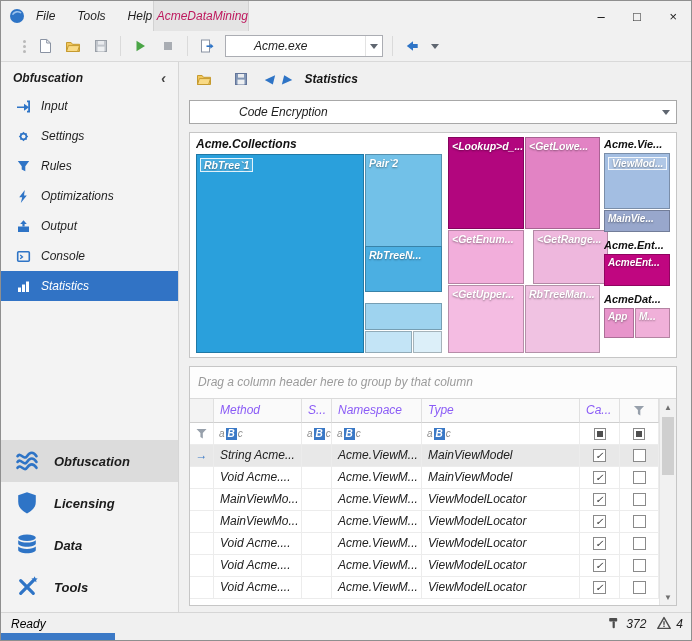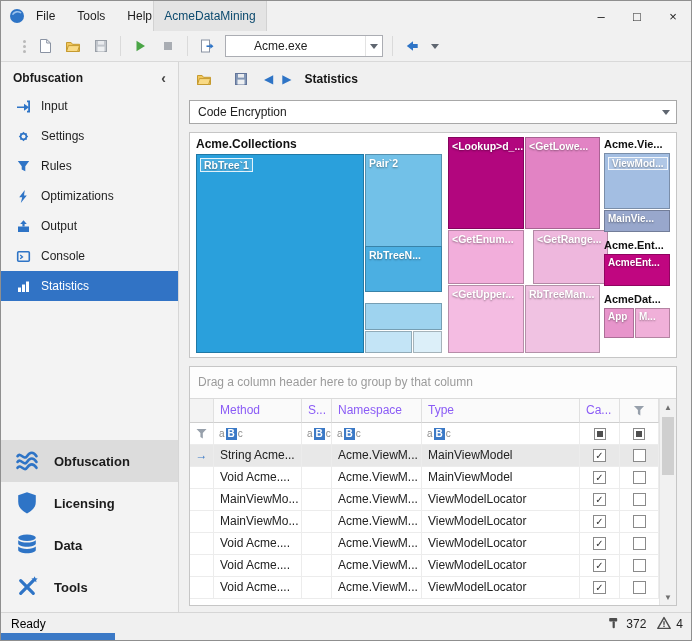--- a/index.html
+++ b/index.html
@@ -1,23 +1,23 @@
 <!DOCTYPE html>
 <html><head>
 <meta charset="utf-8">
 <style>
   *{margin:0;padding:0;box-sizing:border-box;font-family:"Liberation Sans",sans-serif;}
   html,body{width:692px;height:641px;background:#fff;}
-  .window{position:relative;width:692px;height:641px;background:#f0f0f0;border:1px solid #8f8f8f;overflow:hidden;font-size:12px;color:#1e1e1e;}
+  .window{position:relative;width:692px;height:641px;background:#f0f0f0;border:1px solid #8f8f8f;overflow:hidden;font-size:12px;color:#1e1e1e;font-style:italic;}
 
   
   .titlebar{position:absolute;left:0;top:0;width:100%;height:30px;background:#f1f1f1;display:flex;align-items:center;}
   .appicon{width:16px;height:16px;margin-left:8px;display:flex;}
   .menu-item{padding:0 11px;line-height:30px;cursor:default;}
-  .title-tab{position:absolute;left:152px;top:0;width:114px;height:30px;line-height:30px;text-align:center;background:#e4e4e4;border-left:1px solid #d2d2d2;border-right:1px solid #d2d2d2;color:#0c4a6e;}
+  .title-tab{position:absolute;left:152px;top:0;width:96px;height:30px;line-height:30px;text-align:right;background:#e4e4e4;border-left:1px solid #d2d2d2;border-right:1px solid #d2d2d2;color:#be185d;}
   .win-controls{position:absolute;right:0;top:0;display:flex;height:30px;}
   .win-btn{width:36px;height:30px;display:flex;align-items:center;justify-content:center;color:#222;font-size:13px;}
 
   
   .toolbar{position:absolute;left:0;top:30px;width:100%;height:31px;background:#f1f1f1;border-bottom:1px solid #d9d9d9;display:flex;align-items:center;padding-left:20px;}
   .grip{display:flex;flex-direction:column;gap:2px;margin:0 5px 0 2px;}
   .grip i{width:3px;height:3px;background:#b9b9b9;border-radius:50%;}
   .tb-btn{width:24px;height:24px;display:flex;align-items:center;justify-content:center;margin:0 2px;}
   .sep{width:1px;height:20px;background:#dadada;margin:0 5px;}
   .combo{display:flex;align-items:center;background:#fff;border:1px solid #abadb3;height:22px;width:158px;margin:0 4px;}
@@ -36,21 +36,21 @@
   .sb-section{height:42px;display:flex;align-items:center;padding-left:12px;gap:13px;}
   .sb-section.selected{background:#dcdcdc;}
   .sec-ico{width:28px;height:28px;display:flex;align-items:center;justify-content:center;}
   .sb-section .sec-label{font-weight:bold;font-size:13px;color:#1b1b1b;}
 
   
   .main{position:absolute;left:179px;top:61px;right:0;bottom:28px;background:#f0f0f0;}
   .subtoolbar{position:absolute;left:0;top:0;right:0;height:34px;display:flex;align-items:center;padding-left:10px;gap:9px;}
   .nav-glyph{color:#2e74c6;font-size:12px;line-height:1;}
   .page-title{font-weight:bold;color:#151515;margin-left:4px;}
-  .mode-select{position:absolute;left:9px;top:38px;width:488px;height:24px;background:#fff;border:1px solid #a8a8a8;display:flex;align-items:center;}
+  .mode-select{position:absolute;left:9px;top:38px;width:488px;height:24px;background:#fff;border:1px solid #a8a8a8;display:flex;align-items:center;padding-left:41px;}
   .mode-select .mode-text{flex:1;padding-left:8px;color:#222;}
   .mode-select .caret-box{width:20px;display:flex;align-items:center;justify-content:center;}
 
   
   .treemap-panel{position:absolute;left:9px;top:70px;width:488px;height:226px;background:#fff;border:1px solid #c6c6c6;}
   .tm-group{position:absolute;}
   .tm-title{font-weight:bold;font-size:12px;height:17px;line-height:15px;white-space:nowrap;overflow:hidden;color:#111;}
   .tm-title.small{font-size:11px;height:15px;}
   .tm-cells{position:absolute;left:0;right:0;bottom:0;}
   .tm-cell{position:absolute;border:1px solid rgba(0,0,0,.25);overflow:hidden;}

